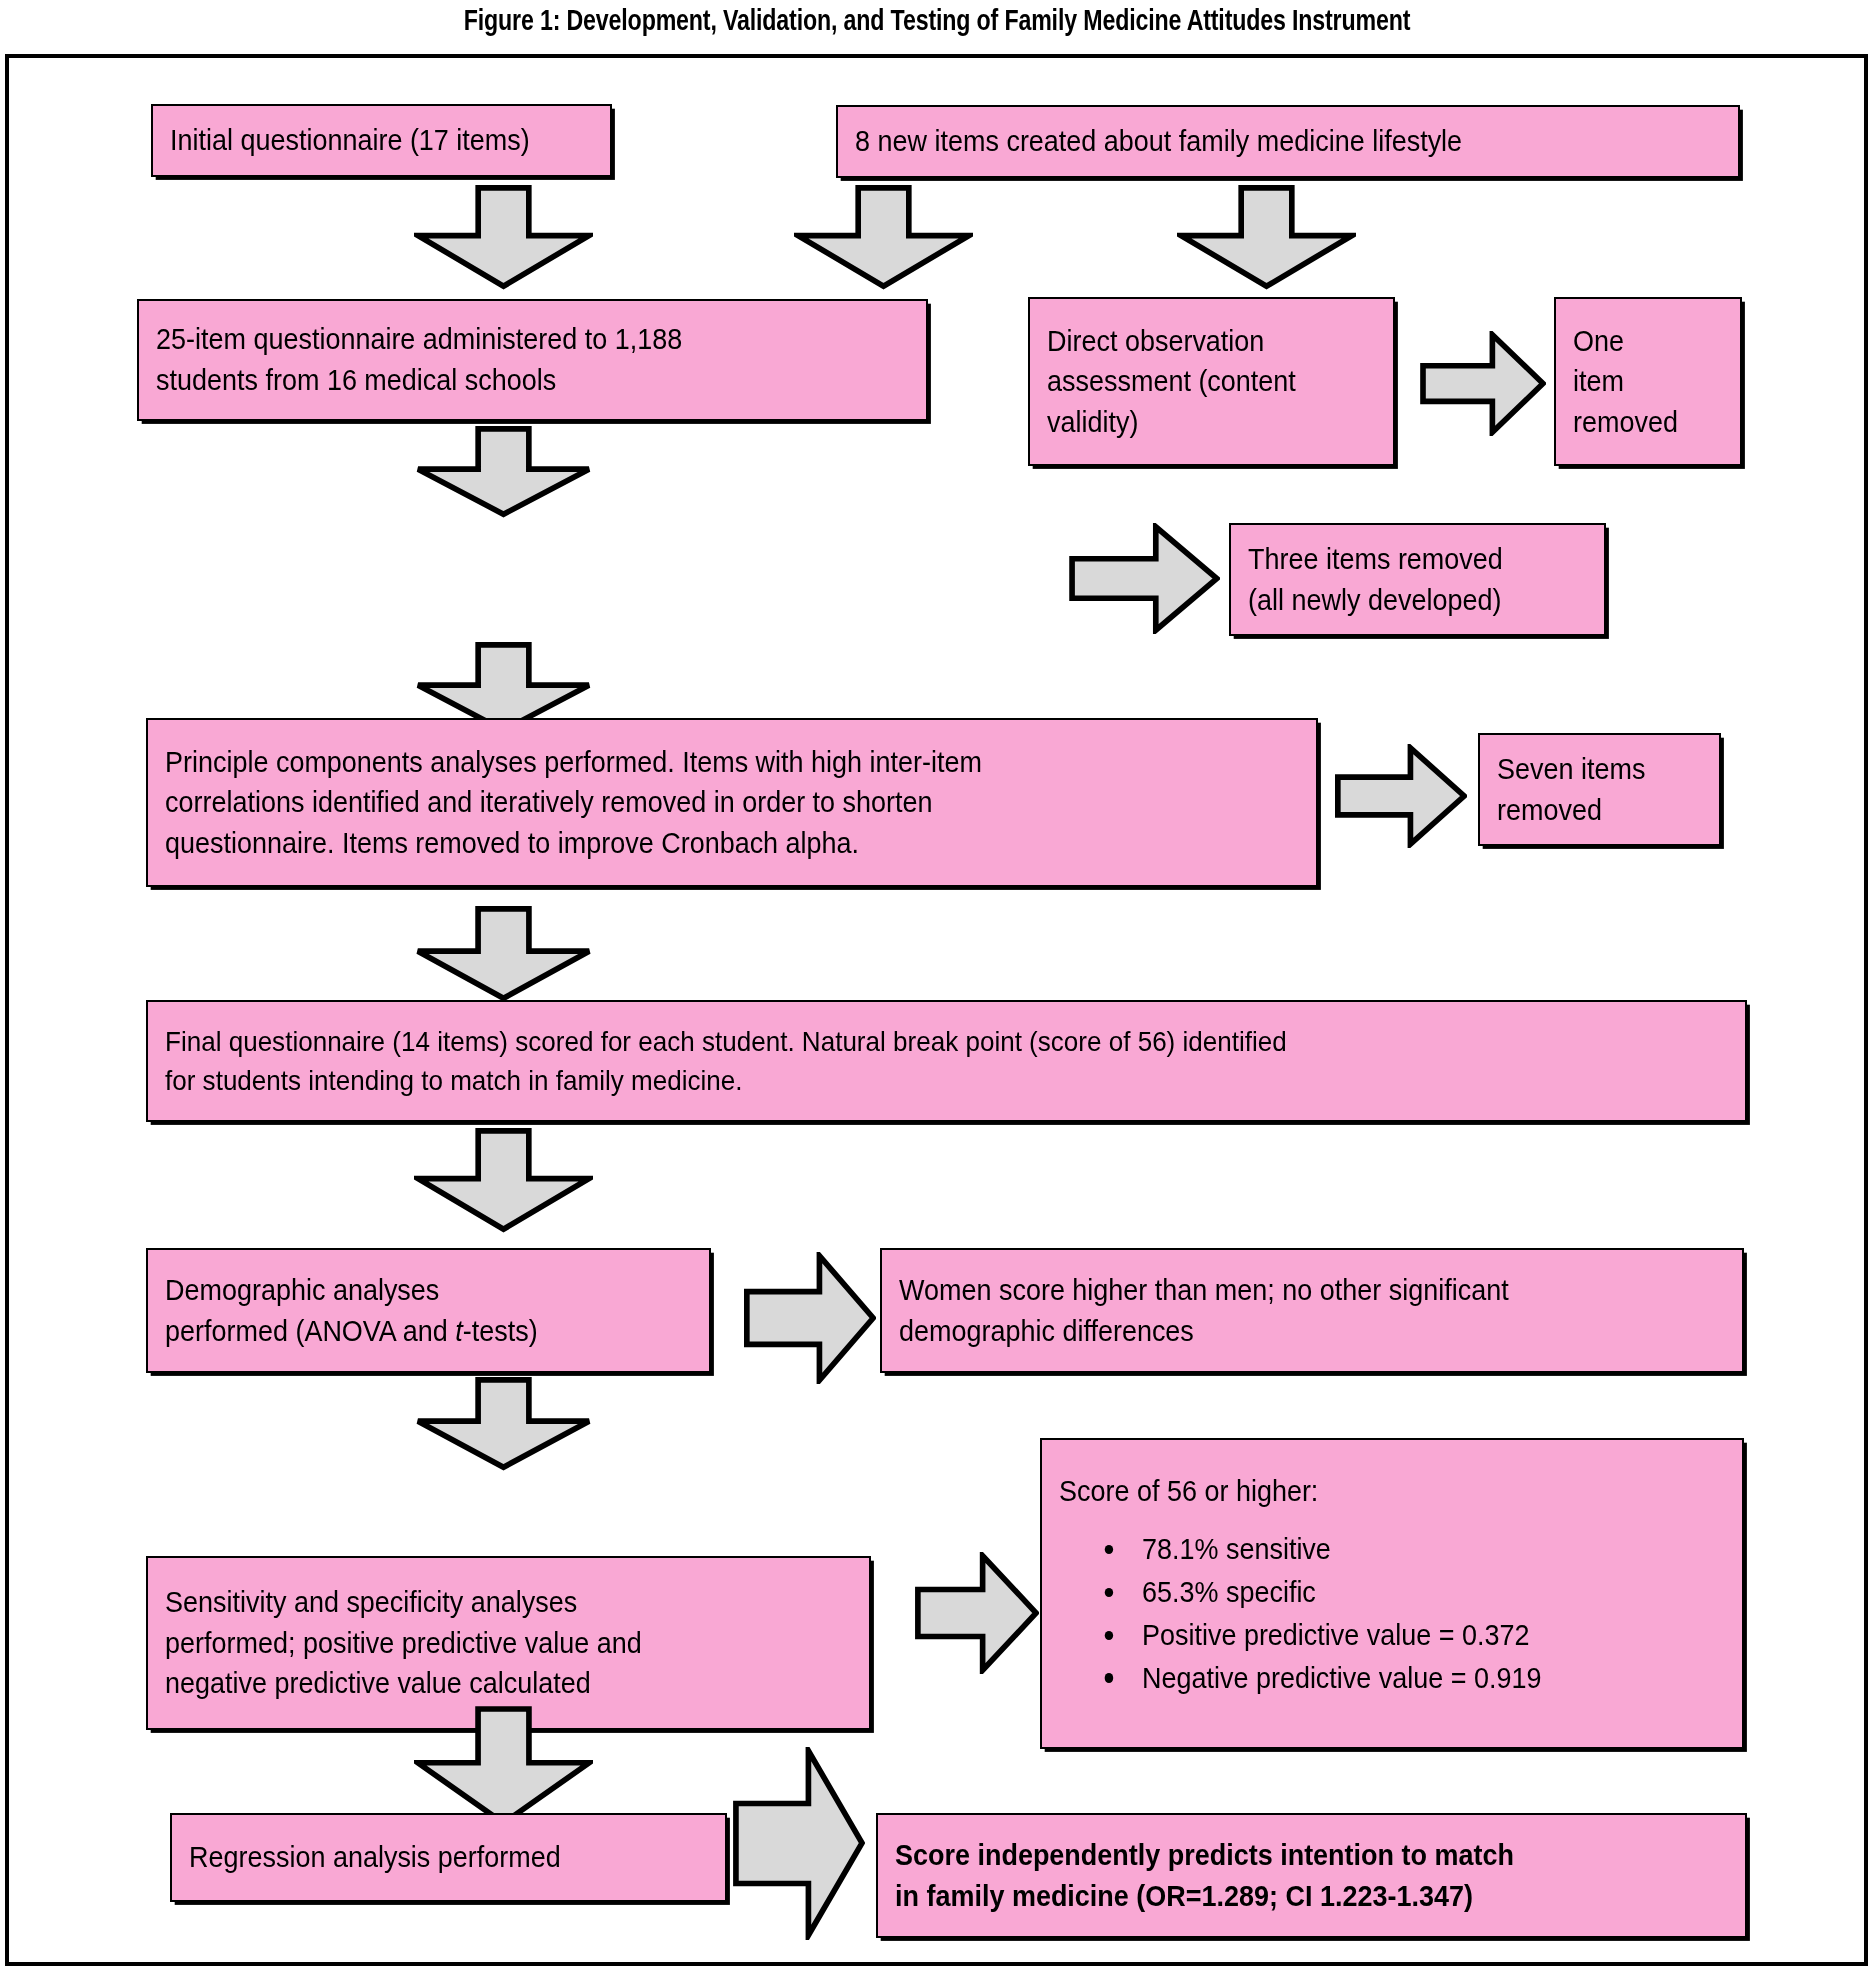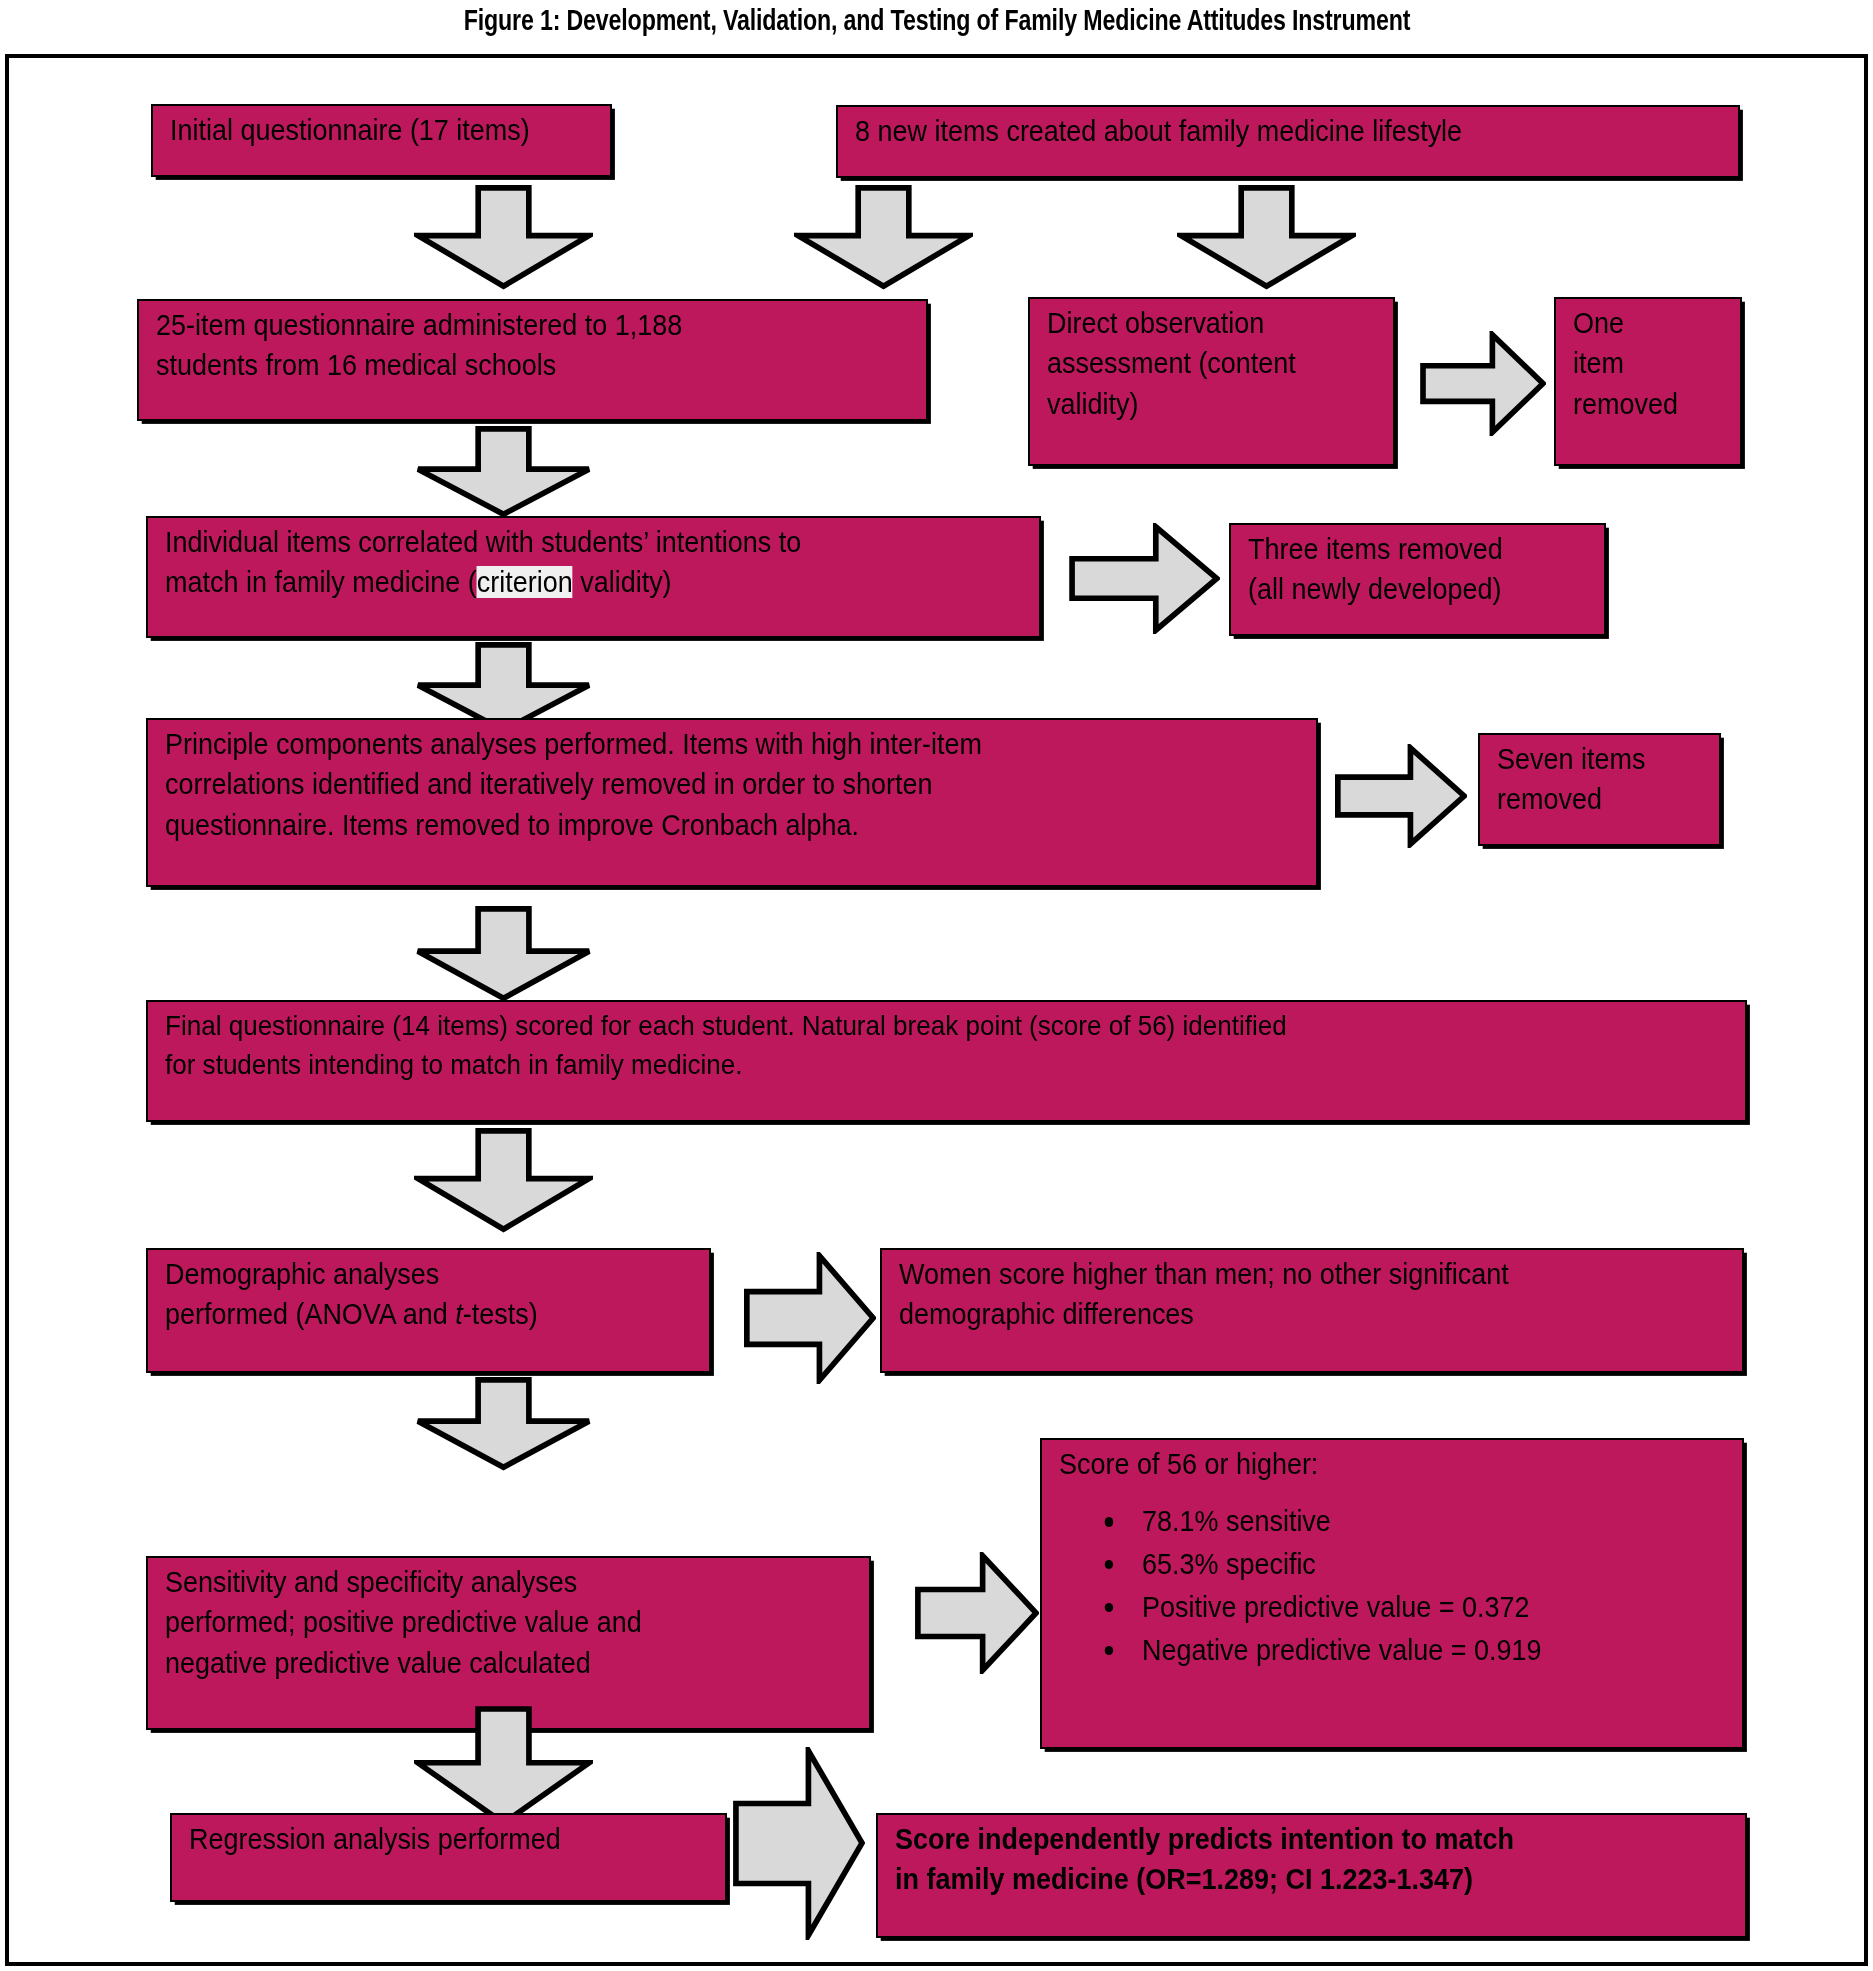--- a/index.html
+++ b/index.html
@@ -50,25 +50,26 @@
     left: 0;
     top: 0;
     width: 1874px;
     height: 1972px;
   }
 
   
   .node {
     position: absolute;
     box-sizing: border-box;
-    background: #be185d;
+    background: #f9a8d4;
     border: 2.8px solid #000000;
     box-shadow: 3.8px 3.8px 0 -0.9px #000000;
     display: flex;
     flex-direction: column;
+    justify-content: center;
     padding: 3.8px 17px;
   }
   .node .line {
     font-family: "Liberation Sans", sans-serif;
     font-size: 29px;
     line-height: 1.40;
     transform: scaleX(0.93);
     transform-origin: left center;
     white-space: nowrap;
   }
@@ -168,24 +169,20 @@
     <div class="line">item</div>
     <div class="line">removed</div>
   </div>
 
   <div class="arrow" style="left:414px; top:426px;">
     <svg width="179" height="92" viewBox="0 0 190 98">
       <polygon points="68,3 122,3 122,46 186,46 95,94 4,46 68,46" fill="#d9d9d9" stroke="#000000" stroke-width="6" stroke-linejoin="miter"></polygon>
     </svg>
   </div>
 
-  <div class="node" style="left:146px; top:516px; width:895px; height:122px;">
-    <div class="line">Individual items correlated with students’ intentions to</div>
-    <div class="line"><span>match in family medicine (</span><span class="hl">criterion</span><span> validity)</span></div>
-  </div>
 
   <div class="arrow" style="left:1069px; top:523px;">
     <svg width="151" height="111" viewBox="0 0 160 118">
       <polygon points="3,38 92,38 92,4 157,59 92,114 92,80 3,80" fill="#d9d9d9" stroke="#000000" stroke-width="6" stroke-linejoin="miter"></polygon>
     </svg>
   </div>
 
   <div class="node" style="left:1229px; top:523px; width:377px; height:113px;">
     <div class="line">Three items removed</div>
     <div class="line">(all newly developed)</div>

